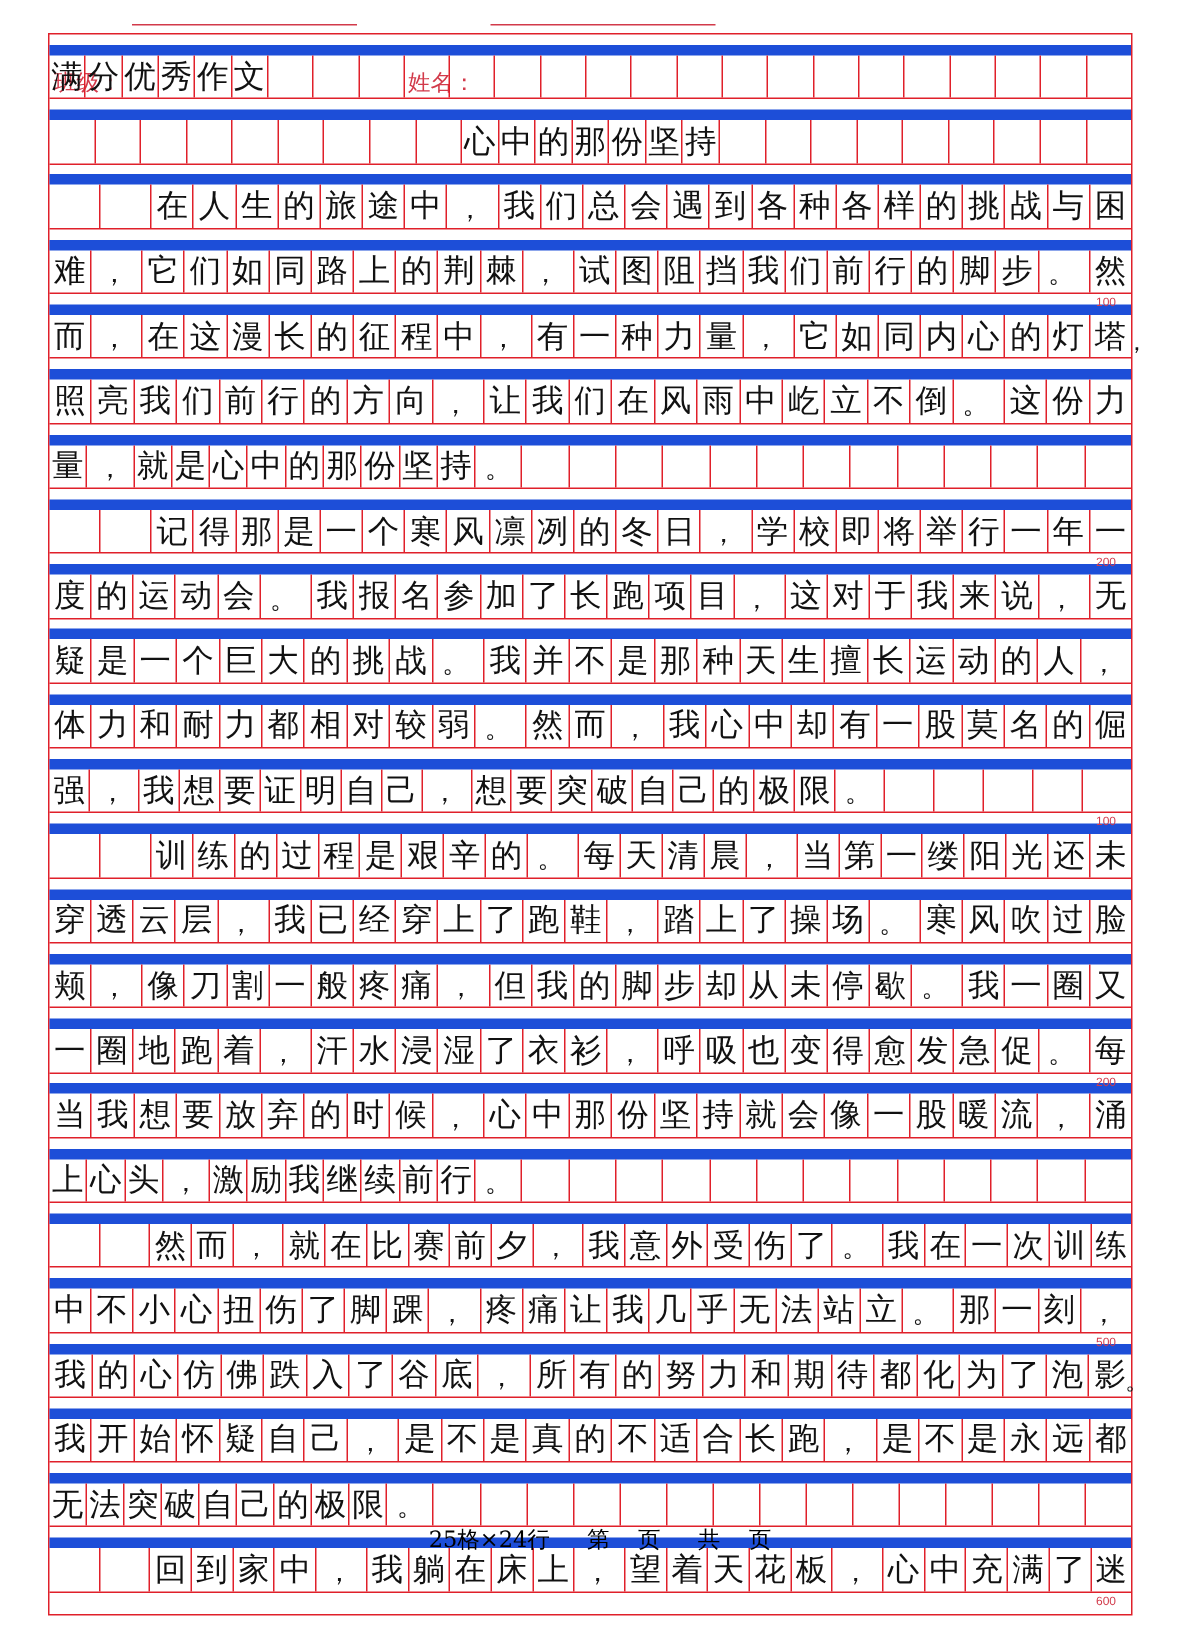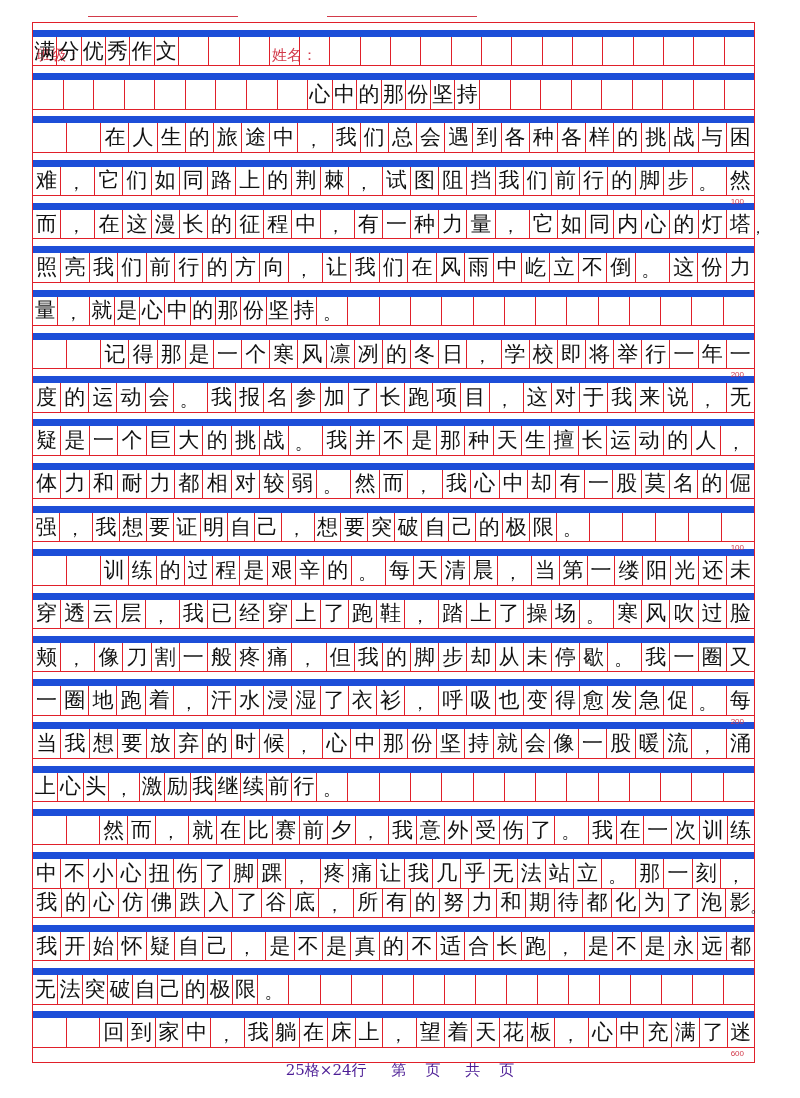--- a/index.html
+++ b/index.html
@@ -8,21 +8,21 @@
   .hdr .lbl{position:absolute;top:1px;margin-top:45px;}
   .hdr .line{position:absolute;top:16px;height:0;border-bottom:1px solid #d23a4a;}
   .sheet{position:absolute;left:32px;top:22px;width:723px;border:1px solid #e0202a;box-sizing:border-box;}
   .gap{height:13.9px;border-bottom:7px solid #1d4ed8;position:relative;box-sizing:border-box;}
   .gap .num{position:absolute;right:10px;top:1px;font-family:"Liberation Sans",sans-serif;font-size:8px;color:#d23a4a;line-height:10px;}
   .row{display:flex;height:29.4px;border-bottom:1px solid #e0202a;box-sizing:border-box;}
   .cell{flex:1 1 0;border-right:1px solid #e0202a;box-sizing:border-box;display:flex;align-items:center;justify-content:center;font-size:21px;color:#111;line-height:1;font-family:"DejaVu Serif",serif;position:relative;}
   .cell:last-child{border-right:none;}
   .cell.p{justify-content:flex-start;align-items:flex-end;padding-left:6px;padding-bottom:3px;font-size:18px;}
   .ovf{position:absolute;right:-12px;bottom:2px;font-size:16px;}
-  .ftr{position:absolute;top:1017px;left:0;width:800px;text-align:center;color:#4c1d95;font-size:15px;margin-top:44px;}
+  .ftr{position:absolute;top:1017px;left:0;width:800px;text-align:center;color:#000000;font-size:15px;}
   .ftr span{margin:0 10px;}
 </style>
 </head>
 <body>
 
 <div class="hdr">
   <span class="lbl" style="left:36px">班级：</span>
   <span class="line" style="left:88px;width:150px"></span>
   <span class="lbl" style="left:272px">姓名：</span>
   <span class="line" style="left:327px;width:150px"></span>
@@ -590,20 +590,23 @@
       <div class="cell">无</div>
       <div class="cell">法</div>
       <div class="cell">站</div>
       <div class="cell">立</div>
       <div class="cell p">。</div>
       <div class="cell">那</div>
       <div class="cell">一</div>
       <div class="cell">刻</div>
       <div class="cell p">，</div>
     </div>
+    <div class="gap">
+      <span class="num">500</span>
+    </div>
     <div class="row">
       <div class="cell">我</div>
       <div class="cell">的</div>
       <div class="cell">心</div>
       <div class="cell">仿</div>
       <div class="cell">佛</div>
       <div class="cell">跌</div>
       <div class="cell">入</div>
       <div class="cell">了</div>
       <div class="cell">谷</div>

